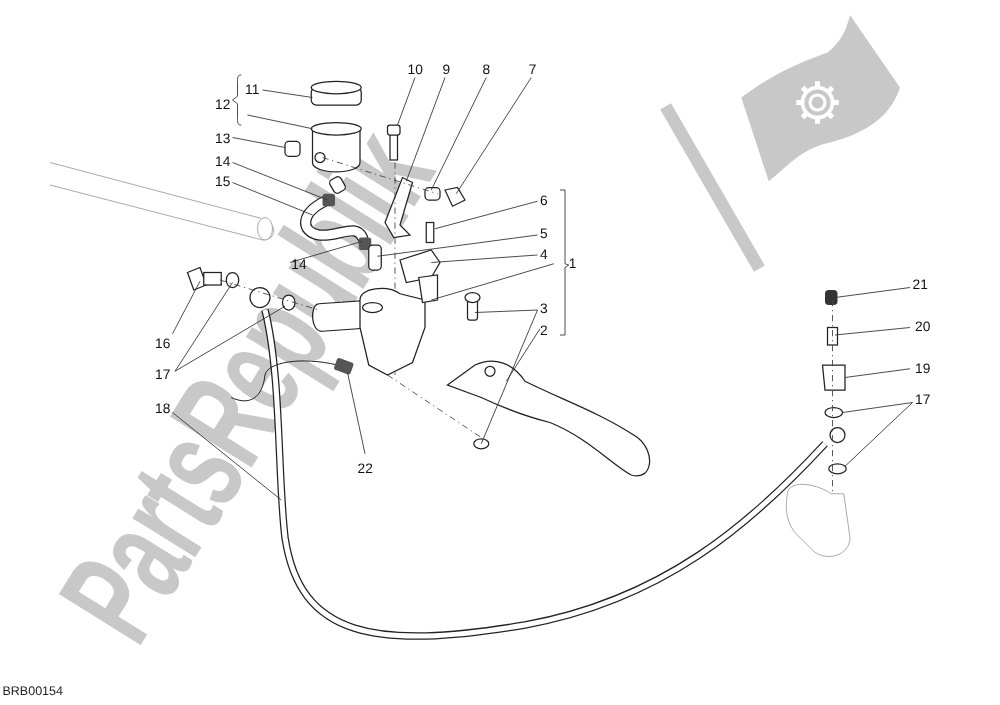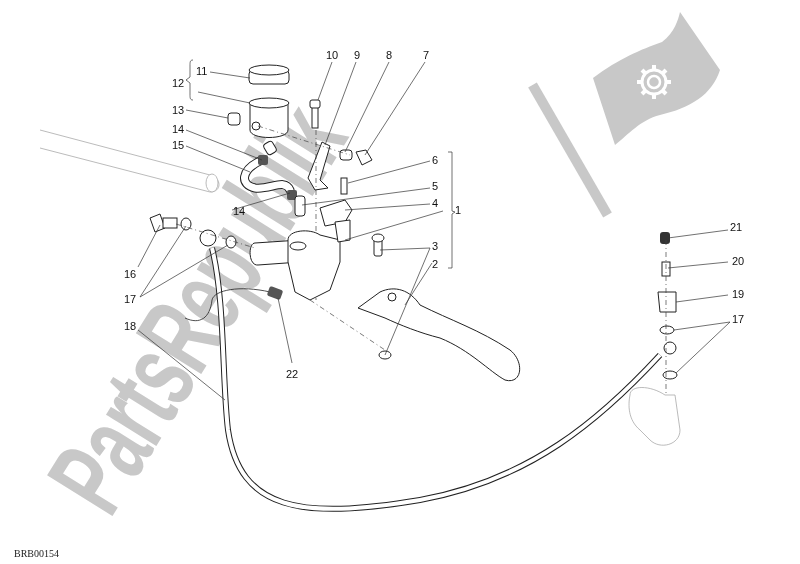--- a/index.html
+++ b/index.html
@@ -1,20 +1,20 @@
 <!DOCTYPE html>
 <html><head>
 <meta charset="utf-8">
 <style>
   html, body { margin:0; padding:0; background:#ffffff; }
   body { width:800px; height:564px; overflow:hidden; position:relative; font-family:"Liberation Sans", sans-serif; }
   #canvas { position:absolute; left:0; top:0; width:800px; height:564px; }
   .wm text { font-family:"Liberation Sans", sans-serif; }
   .lbl { font-family:"Liberation Sans", sans-serif; font-size:11px; fill:#111; }
-  .code { position:absolute; left:14px; top:548px; font-size:10px; color:#222; font-family:Liberation Serif, serif; }
+  .code { position:absolute; left:2px; top:548px; font-size:10px; color:#222; font-family:Liberation Sans, sans-serif; }
   .part { fill:#fff; stroke:#222; stroke-width:1; }
   .thin { fill:none; stroke:#222; stroke-width:0.8; }
   .leader { fill:none; stroke:#333; stroke-width:0.7; }
   .dash { fill:none; stroke:#444; stroke-width:0.7; stroke-dasharray:5 3 1 3; }
   .ghost { fill:#fff; stroke:#aaa; stroke-width:0.8; }
 </style>
 </head>
 <body>
 
 <svg id="canvas" viewBox="0 0 800 564" xmlns="http://www.w3.org/2000/svg">

